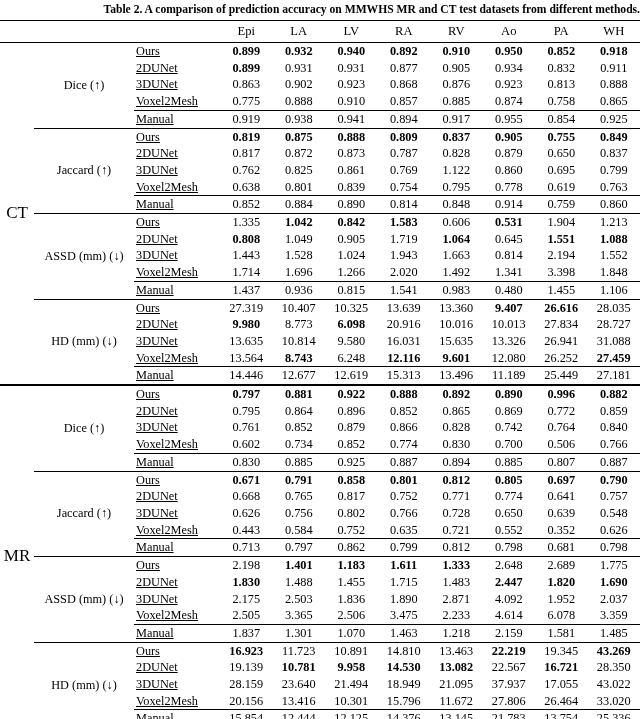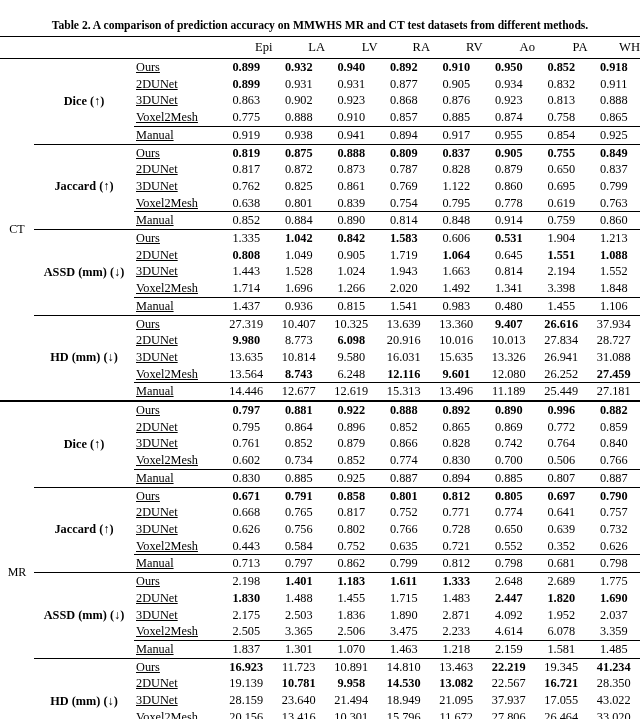--- a/index.html
+++ b/index.html
@@ -4,58 +4,57 @@
 <style>
   html, body { margin: 0; padding: 0; }
   body {
     width: 640px; height: 719px;
     background: #ffffff; color: #000000;
     font-family: "Liberation Serif", "DejaVu Serif", serif;
     overflow: hidden;
   }
   .page { width: 640px; height: 719px; }
   .caption {
-    text-align: center;
+    text-align: right;
     font-weight: bold;
     font-size: 11.6px;
     line-height: 14px;
     padding: 3px 0 3px 0;
     white-space: nowrap;
-    margin-top: 16px;
   }
   table.results {
     width: 640px;
     border-collapse: collapse;
     table-layout: fixed;
     border-top: 1.8px solid #000;
     border-bottom: 2.6px solid #000;
     font-size: 12.3px;
   }
   col.c-mod    { width: 34px; }
   col.c-metric { width: 100px; }
   col.c-method { width: 86px; }
   col.c-val    { width: 52.5px; }
   thead th {
     font-weight: normal;
-    text-align: right;
+    text-align: center;
     height: 21px;
     padding: 0;
     border-bottom: 1.8px solid #000;
     font-size: 12.6px;
   }
   td {
     height: 16.7px;
     line-height: 16.7px;
     padding: 0;
     text-align: center;
     vertical-align: middle;
     white-space: nowrap;
   }
-  td.mod-cell    { text-align: center; font-size: 12px; }
-  td.metric-cell { text-align: center; font-weight: bold; }
+  td.mod-cell    { text-align: center; font-size: 17px; }
+  td.metric-cell { text-align: center; }
   td.method-cell { text-align: left; padding-left: 2px; text-decoration: underline; }
   td.val         { text-align: center; }
   td.b           { font-weight: bold; }
   
   tr.manual-row td { border-top: 1px solid #000; }
   
   tr.sect-first td { border-top: 1px solid #000; }
   
   tr.group-first td { border-top: 2px solid #000; }
 </style>
@@ -264,21 +263,21 @@
         <tr class="sect-first">
           <td rowspan="5" class="metric-cell">HD (mm) (↓)</td>
           <td class="method-cell">Ours</td>
           <td class="val">27.319</td>
           <td class="val">10.407</td>
           <td class="val">10.325</td>
           <td class="val">13.639</td>
           <td class="val">13.360</td>
           <td class="val b">9.407</td>
           <td class="val b">26.616</td>
-          <td class="val">37.934</td>
+          <td class="val">28.035</td>
         </tr>
         <tr>
           <td class="method-cell">2DUNet</td>
           <td class="val b">9.980</td>
           <td class="val">8.773</td>
           <td class="val b">6.098</td>
           <td class="val">20.916</td>
           <td class="val">10.016</td>
           <td class="val">10.013</td>
           <td class="val">27.834</td>
@@ -399,21 +398,21 @@
         </tr>
         <tr>
           <td class="method-cell">3DUNet</td>
           <td class="val">0.626</td>
           <td class="val">0.756</td>
           <td class="val">0.802</td>
           <td class="val">0.766</td>
           <td class="val">0.728</td>
           <td class="val">0.650</td>
           <td class="val">0.639</td>
-          <td class="val">0.732</td>
+          <td class="val">0.548</td>
         </tr>
         <tr>
           <td class="method-cell">Voxel2Mesh</td>
           <td class="val">0.443</td>
           <td class="val">0.584</td>
           <td class="val">0.752</td>
           <td class="val">0.635</td>
           <td class="val">0.721</td>
           <td class="val">0.552</td>
           <td class="val">0.352</td>
@@ -489,21 +488,21 @@
         <tr class="sect-first">
           <td rowspan="5" class="metric-cell">HD (mm) (↓)</td>
           <td class="method-cell">Ours</td>
           <td class="val b">16.923</td>
           <td class="val">11.723</td>
           <td class="val">10.891</td>
           <td class="val">14.810</td>
           <td class="val">13.463</td>
           <td class="val b">22.219</td>
           <td class="val">19.345</td>
-          <td class="val b">41.234</td>
+          <td class="val b">43.269</td>
         </tr>
         <tr>
           <td class="method-cell">2DUNet</td>
           <td class="val">19.139</td>
           <td class="val b">10.781</td>
           <td class="val b">9.958</td>
           <td class="val b">14.530</td>
           <td class="val b">13.082</td>
           <td class="val">22.567</td>
           <td class="val b">16.721</td>

